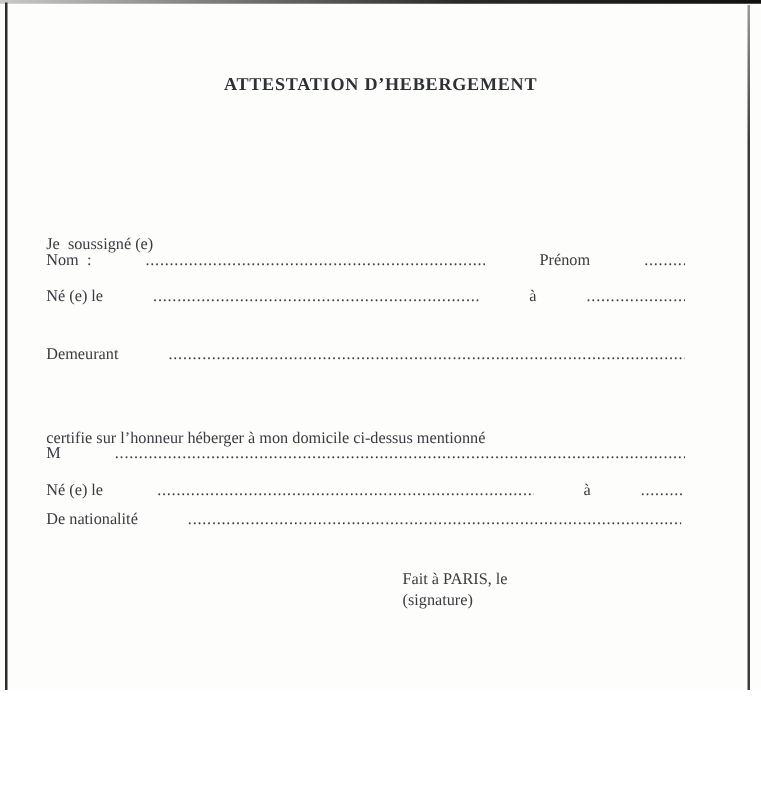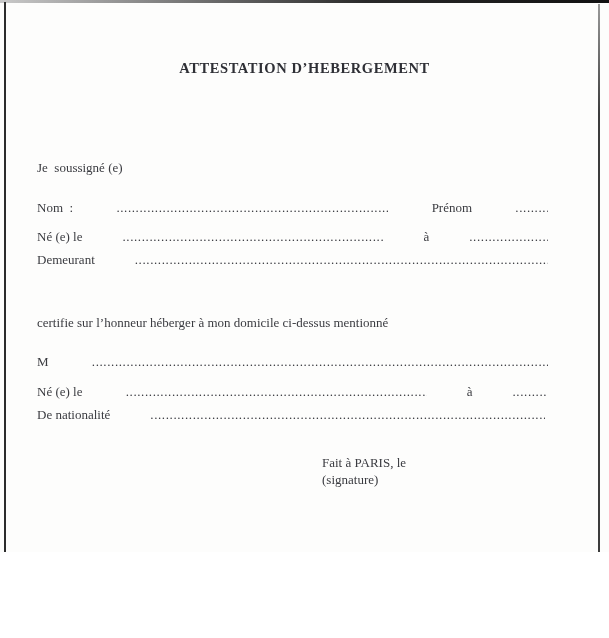--- a/index.html
+++ b/index.html
@@ -31,21 +31,21 @@
     background: linear-gradient(180deg, #9a9a9a, #3c3c3c 20%, #3c3c3c);
   }
   .title {
     position: absolute; top: 60px; left: 0; right: 0;
     text-align: center;
     font-weight: bold;
     font-size: 14.5px;
     letter-spacing: 0.6px;
     color: #2f3036;
   }
-  .line { position: absolute; left: 37px; white-space: pre; }
+  .line { position: absolute; left: 37px; white-space: pre; margin-top: 27px; }
   .row {
     position: absolute; left: 37px; width: 511px;
     display: flex; align-items: baseline; gap: 40px;
   }
   .lbl { flex: none; white-space: pre; }
   .dots {
     display: inline-block;
     overflow: hidden;
     white-space: nowrap;
     letter-spacing: 0.6px;
@@ -83,21 +83,21 @@
     <span class="dots grow">........................................................................................................................................................................................................</span>
   </div>
 
   <div class="row" style="top:229px">
     <span class="lbl">Né (e) le</span>
     <span class="dots" style="width:261px">........................................................................................................................................................................................................</span>
     <span class="lbl">à</span>
     <span class="dots grow">........................................................................................................................................................................................................</span>
   </div>
 
-  <div class="row" style="top:252px">
+  <div class="row" style="top:275px">
     <span class="lbl">Demeurant</span>
     <span class="dots grow">........................................................................................................................................................................................................</span>
   </div>
 
   <div class="line" style="top:315px">certifie sur l’honneur héberger à mon domicile ci-dessus mentionné</div>
 
   <div class="row" style="top:354px">
     <span class="lbl">M </span>
     <span class="dots grow">........................................................................................................................................................................................................</span>
   </div>

